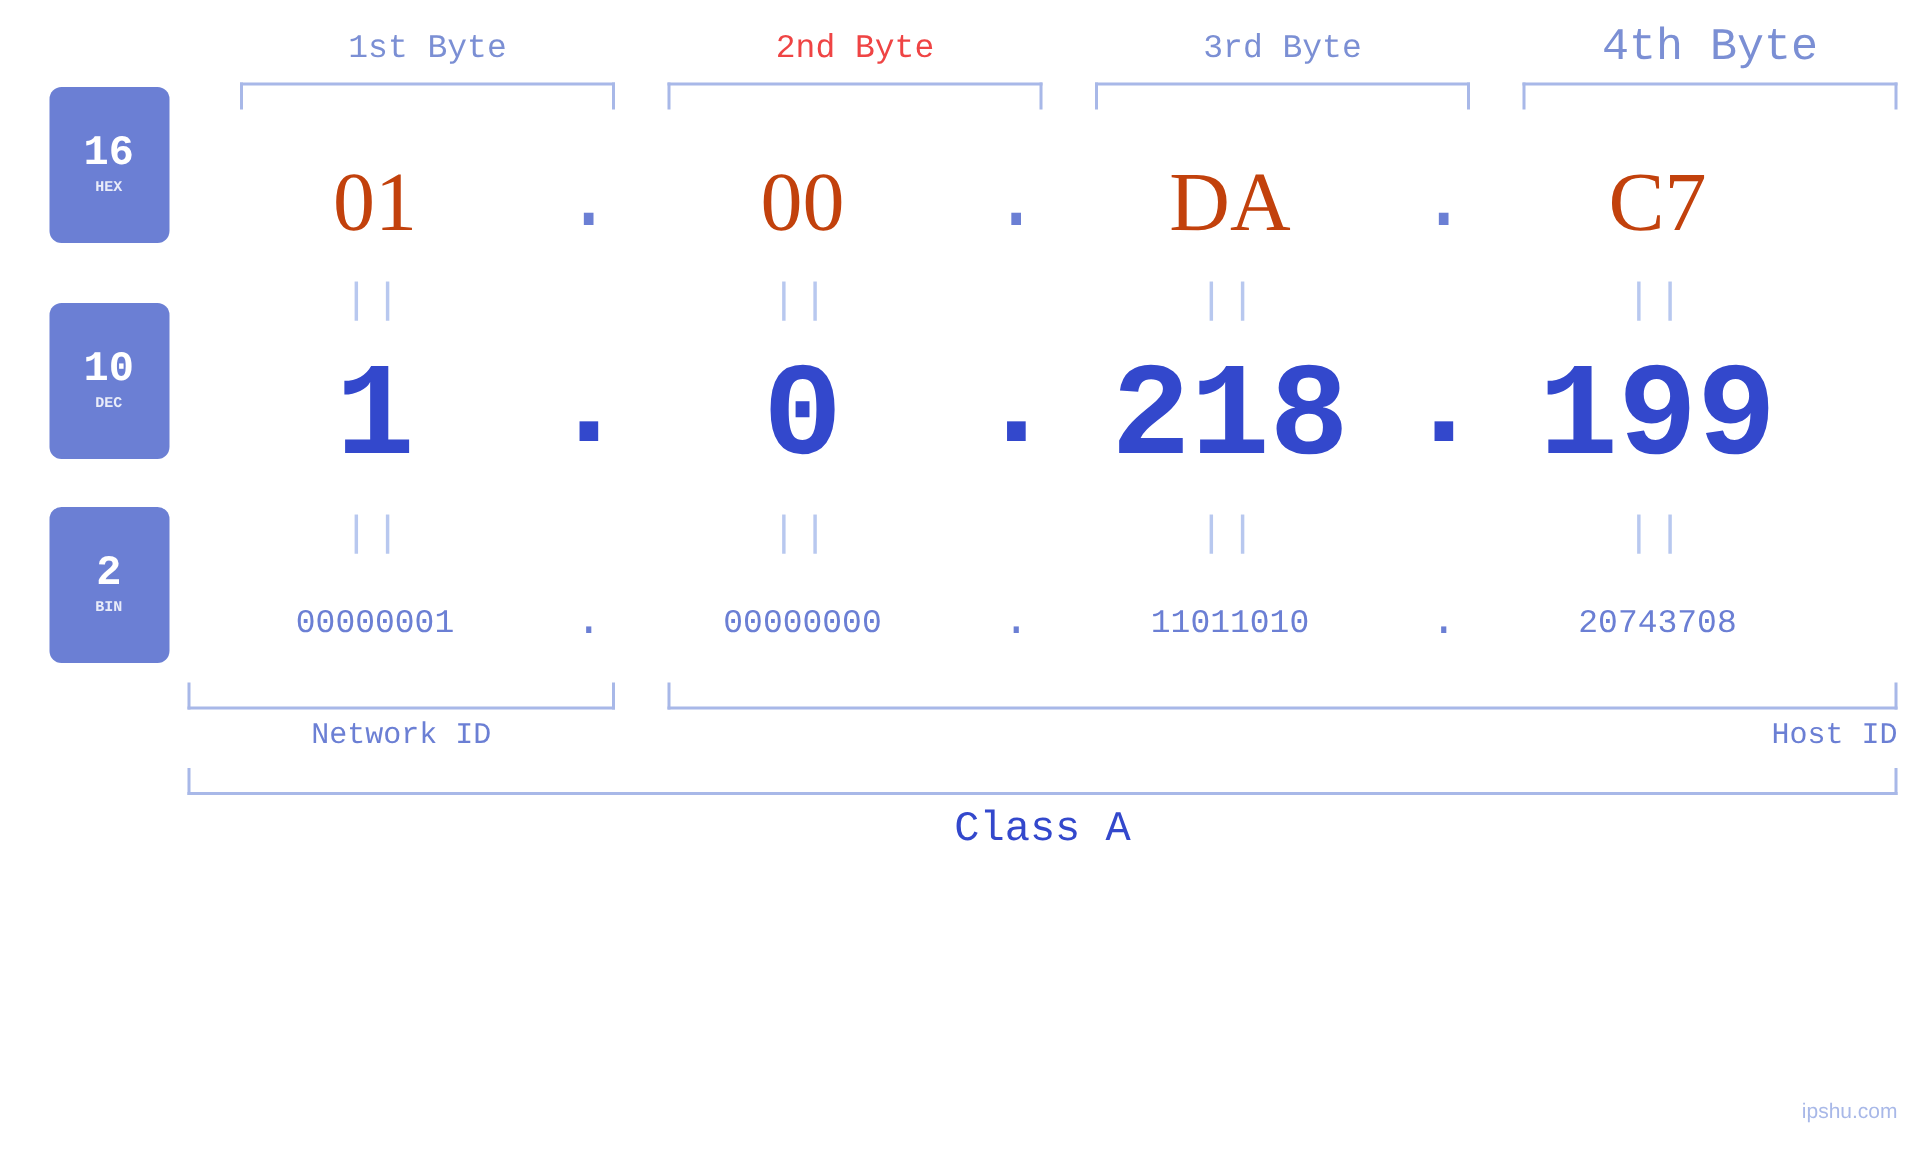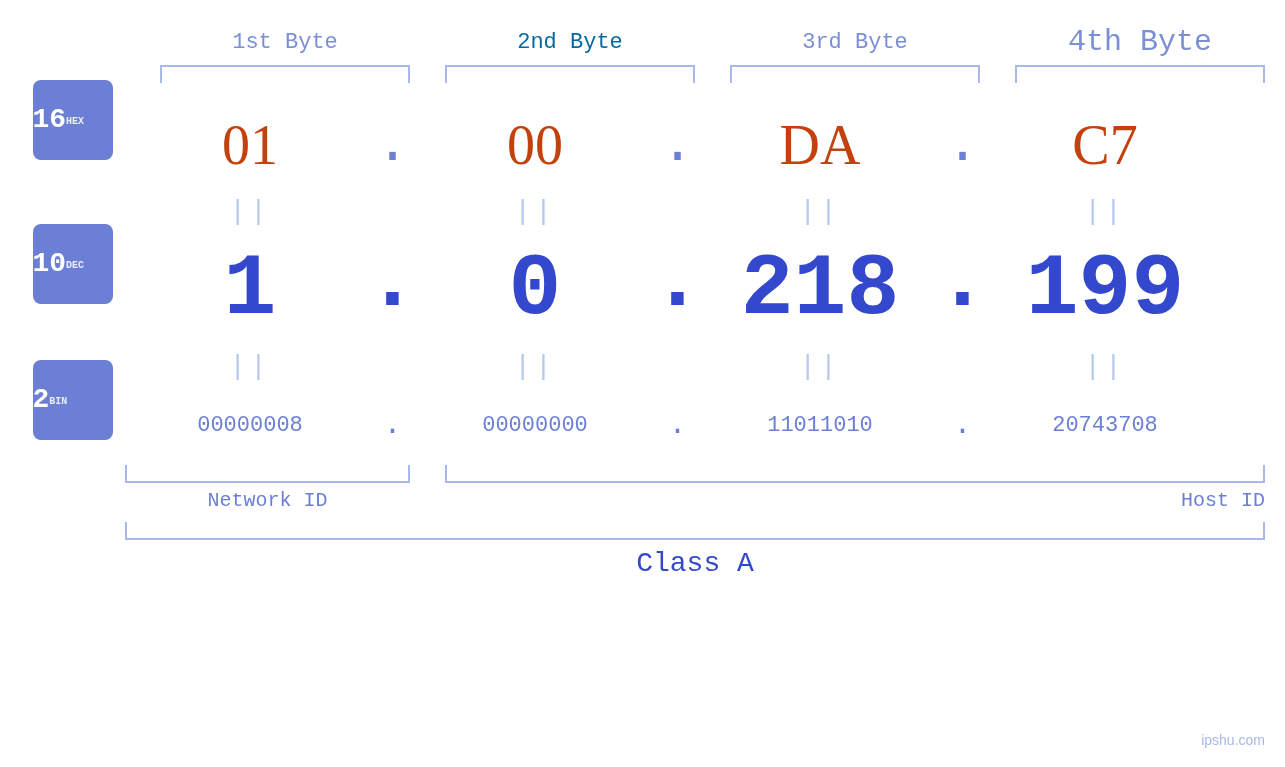--- a/index.html
+++ b/index.html
@@ -12,26 +12,27 @@
       width: 1285px;
       height: 767px;
       background: #ffffff;
       font-family: 'Courier New', Courier, monospace;
       overflow: hidden;
       position: relative;
     }
 
     .badge {
       width: 80px;
-      height: 80px;
+      height: 104px;
       border-radius: 8px;
       background: #6b7fd4;
       display: flex;
-      flex-direction: row;
-      align-items: center;
+      flex-direction: column;
+      align-items: center;
+      justify-content: center;
       margin-bottom: 80px;
     }
 
     .badge-num {
       color: white;
       font-size: 28px;
       font-weight: bold;
       line-height: 1;
     }
 
@@ -41,21 +42,21 @@
       font-weight: bold;
       margin-top: 3px;
     }
 
     
     .page-layout {
       display: flex;
       flex-direction: column;
       width: 1285px;
       height: 767px;
-      padding: 25px 20px;
+      padding: 15px 20px;
       position: relative;
     }
 
     .main-body {
       display: flex;
     }
 
     .left-col {
       width: 140px;
       display: flex;
@@ -161,21 +162,21 @@
 <body>
 
 <div class="page-layout">
 
   <div style="display:flex; margin-left:140px; margin-bottom:6px;">
     <div class="cell w250">
       <span style="color:#7b8fd4;font-size:22px;font-family:'Courier New',Courier,monospace;">1st Byte</span>
     </div>
     <div class="w35"></div>
     <div class="cell w250">
-      <span style="color:#0369a1;font-size:22px;font-family:'Courier New',Courier,monospace;">2nd Byte</span>
+      <span style="color:#ef4444;font-size:22px;font-family:'Courier New',Courier,monospace;">2nd Byte</span>
     </div>
     <div class="w35"></div>
     <div class="cell w250">
       <span style="color:#7b8fd4;font-size:22px;font-family:'Courier New',Courier,monospace;">3rd Byte</span>
     </div>
     <div class="w35"></div>
     <div class="cell w250">
       <span style="color:#7b8fd4;font-size:30px;font-family:'Courier New',Courier,monospace;">4th Byte</span>
     </div>
   </div>
@@ -301,21 +302,21 @@
             <span class="eq-sym">||</span>
           </div>
         <div class="w35"></div>
         <div class="cell w250">
             <span class="eq-sym">||</span>
           </div>
       </div>
 
       <div class="row-bin">
         <div class="cell w250">
-          <span class="bin-val">00000008</span>
+          <span class="bin-val">00000001</span>
         </div>
         <div class="cell w35">
           <span class="bin-dot">.</span>
         </div>
         <div class="cell w250">
           <span class="bin-val">00000000</span>
         </div>
         <div class="cell w35">
           <span class="bin-dot">.</span>
         </div>

